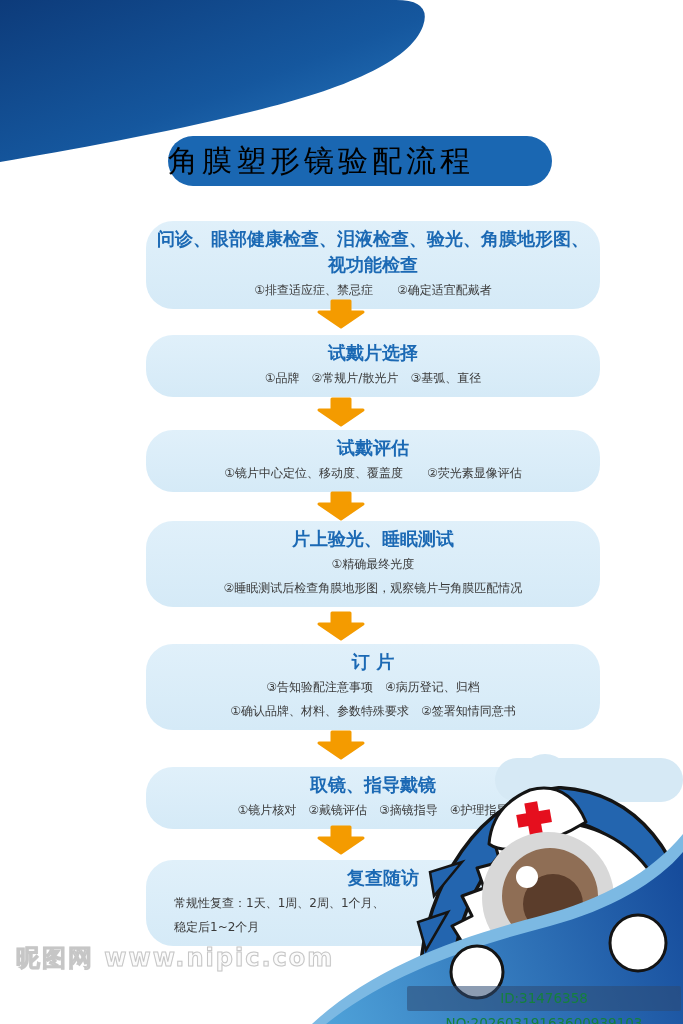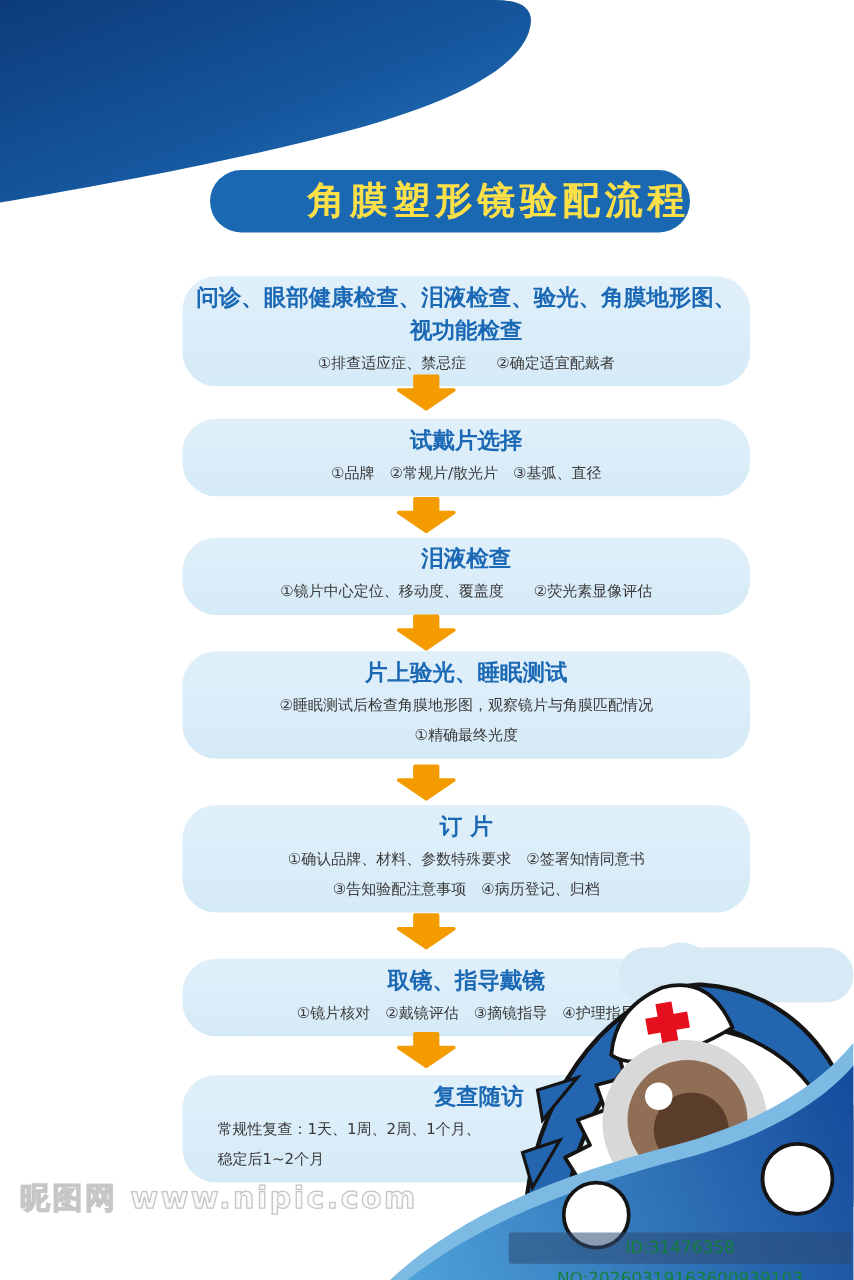--- a/index.html
+++ b/index.html
@@ -10,22 +10,22 @@
     overflow:hidden;
     font-family:"DejaVu Sans","Liberation Sans",sans-serif;
   }
   .abs{position:absolute;}
   
   .top-wave{left:0;top:0;}
   
   .banner{
     left:168px;top:136px;width:384px;height:50px;
     background:#1A67B2;border-radius:27px;
-    color:#fde047;font-size:30px;font-weight:bold;
-    letter-spacing:4px;text-align:right;line-height:50px;
+    color:#000000;font-size:30px;font-weight:normal;
+    letter-spacing:4px;text-align:left;line-height:50px;
     z-index:3;
   }
   
   .step{
     left:118px;width:454px;
     background:linear-gradient(180deg,#E0F0FA 0%,#D5EAF7 100%);
     border-radius:27px;
     box-sizing:border-box;
     padding:5px 8px 7px 8px;
     text-align:center;
@@ -93,41 +93,41 @@
   <section class="abs step" style="top:335px">
     <div class="step-title">试戴片选择</div>
     <div class="step-line">①品牌　②常规片/散光片　③基弧、直径</div>
 
   </section>
   <svg class="abs arrow" style="top:397px" viewBox="0 0 48 30">
     <polygon points="15,2 33,2 33,13 46,13 24,28 2,13 15,13" fill="#F49B00" stroke="#F49B00" stroke-width="3" stroke-linejoin="round"></polygon>
   </svg>
 
   <section class="abs step" style="top:430px">
-    <div class="step-title">泪液检查</div>
+    <div class="step-title">试戴评估</div>
     <div class="step-line">①镜片中心定位、移动度、覆盖度　　②荧光素显像评估</div>
 
   </section>
   <svg class="abs arrow" style="top:491px" viewBox="0 0 48 30">
     <polygon points="15,2 33,2 33,13 46,13 24,28 2,13 15,13" fill="#F49B00" stroke="#F49B00" stroke-width="3" stroke-linejoin="round"></polygon>
   </svg>
 
   <section class="abs step" style="top:521px">
     <div class="step-title">片上验光、睡眠测试</div>
+    <div class="step-line">①精确最终光度</div>
     <div class="step-line">②睡眠测试后检查角膜地形图，观察镜片与角膜匹配情况</div>
-    <div class="step-line">①精确最终光度</div>
   </section>
   <svg class="abs arrow" style="top:611px" viewBox="0 0 48 30">
     <polygon points="15,2 33,2 33,13 46,13 24,28 2,13 15,13" fill="#F49B00" stroke="#F49B00" stroke-width="3" stroke-linejoin="round"></polygon>
   </svg>
 
   <section class="abs step" style="top:644px">
     <div class="step-title">订 片</div>
+    <div class="step-line">③告知验配注意事项　④病历登记、归档</div>
     <div class="step-line">①确认品牌、材料、参数特殊要求　②签署知情同意书</div>
-    <div class="step-line">③告知验配注意事项　④病历登记、归档</div>
   </section>
   <svg class="abs arrow" style="top:730px" viewBox="0 0 48 30">
     <polygon points="15,2 33,2 33,13 46,13 24,28 2,13 15,13" fill="#F49B00" stroke="#F49B00" stroke-width="3" stroke-linejoin="round"></polygon>
   </svg>
 
   <section class="abs step" style="top:767px">
     <div class="step-title">取镜、指导戴镜</div>
     <div class="step-line">①镜片核对　②戴镜评估　③摘镜指导　④护理指导</div>
 
   </section>

